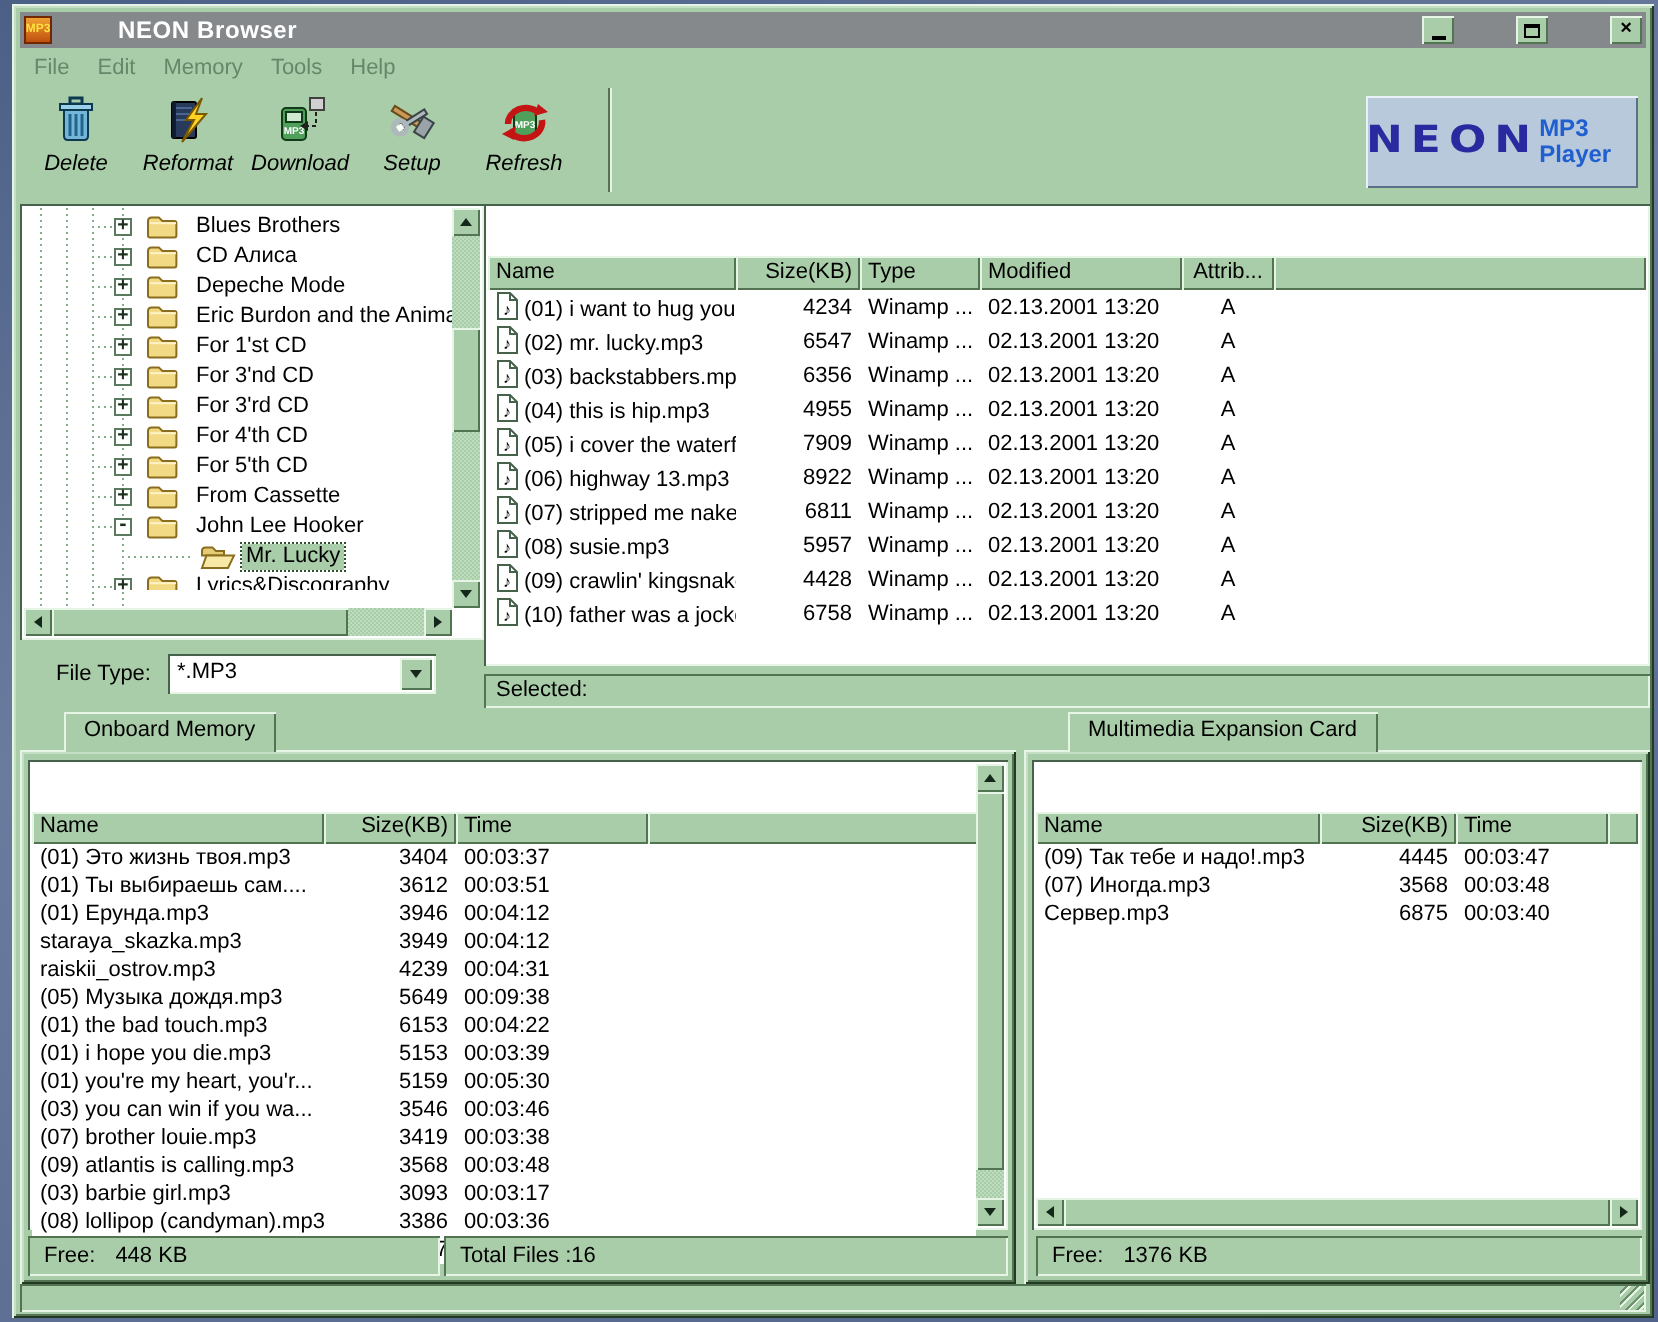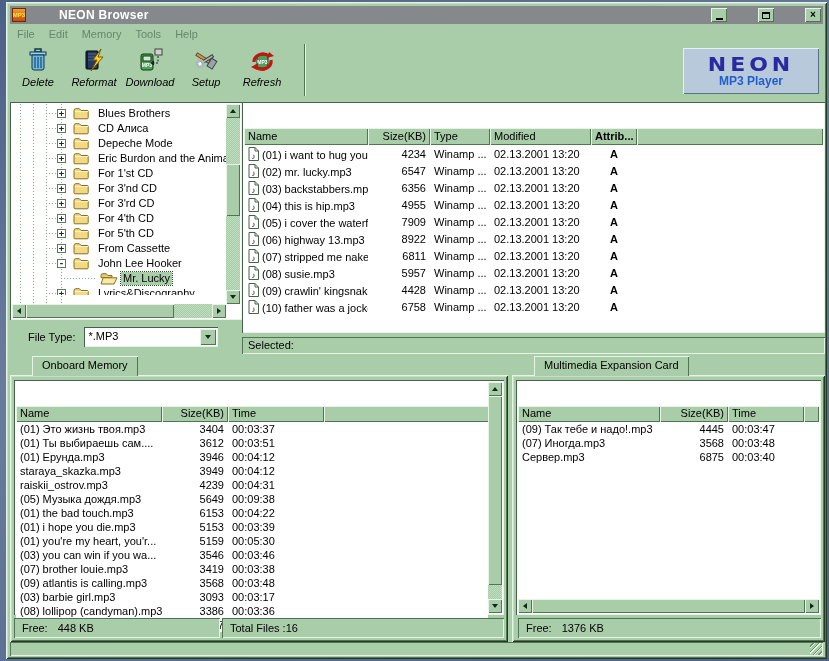--- a/index.html
+++ b/index.html
@@ -30,21 +30,21 @@
   .menu-item{padding:0 7px;}
   
   #toolbar{position:absolute;left:4px;top:40px;right:4px;height:58px;display:flex;align-items:flex-start;}
   .tbtn{width:56px;margin-top:4px;display:flex;flex-direction:column;align-items:center;}
   .tbtn svg{display:block;}
   .tbtn .tlbl{margin-top:2px;color:#000;font-style:italic;}
   #tb-sep{position:absolute;left:294px;top:2px;bottom:4px;width:2px;
           border-left:1px solid var(--dark);border-right:1px solid var(--light);}
   #logo{position:absolute;right:4px;top:6px;width:136px;height:46px;background:#b7c9da;
         box-shadow:inset 1px 1px 0 #e8f1f8, inset -1px -1px 0 #5a7084;
-        display:flex;flex-direction:column;align-items:center;justify-content:center;}
+        display:flex;flex-direction:row;align-items:center;justify-content:center;}
   #logo-neon{color:#2a2aa0;font-weight:bold;font-size:22px;line-height:20px;letter-spacing:4px;
              transform:scaleY(.85);font-family:"DejaVu Sans",sans-serif;}
   #logo-sub{color:#1f5fd0;font-weight:bold;font-size:12px;line-height:13px;}
   
   #tree-panel{position:absolute;left:4px;top:100px;width:232px;height:218px;background:#fff;
               box-shadow:inset 1px 1px 0 #46624a, inset -1px -1px 0 var(--light);}
   #tree-view{position:absolute;left:2px;top:2px;right:16px;bottom:16px;overflow:hidden;background:#fff;}
   .tree-line{position:absolute;top:0;bottom:0;width:1px;
              background-image:repeating-linear-gradient(to bottom,#86ae8a 0 1px,transparent 1px 3px);}
   #tree-rows{position:absolute;left:0;top:2px;right:0;}
@@ -81,21 +81,21 @@
   
   #filelist{position:absolute;left:236px;top:100px;width:583px;height:231px;background:#fff;
             box-shadow:inset 1px 1px 0 #46624a, inset -1px -1px 0 var(--light);padding:2px;}
   .hdr{display:flex;height:17px;margin-top:24px;}
   .hcell{background:var(--face);box-shadow:inset 1px 1px 0 var(--light), inset -1px -1px 0 var(--dark);
          padding:2px 4px 0 4px;white-space:nowrap;overflow:hidden;}
   .rows{background:#fff;}
   .lrow{display:flex;height:17px;align-items:center;}
   .cell{padding:0 4px;white-space:nowrap;overflow:hidden;}
   .c-name{width:124px;} .c-size{width:62px;text-align:right;} .c-type{width:60px;}
-  .c-mod{width:101px;} .c-attr{width:46px;text-align:center;font-weight:bold;} .c-fill{flex:1;}
+  .c-mod{width:101px;} .c-attr{width:46px;text-align:center;} .c-fill{flex:1;}
   .c-name .nicon{margin-right:3px;vertical-align:-2px;}
   
   #selected-bar{position:absolute;left:236px;top:335px;width:583px;height:17px;background:var(--face);
                 box-shadow:inset 1px 1px 0 var(--dark), inset -1px -1px 0 var(--light);
                 padding:2px 6px 0 6px;}
   
   .group{position:absolute;top:354px;height:286px;}
   #group-left{left:4px;width:498px;}
   #group-right{left:506px;width:313px;}
   .tab{position:absolute;left:22px;top:0;height:20px;background:var(--face);padding:3px 10px 0 10px;

